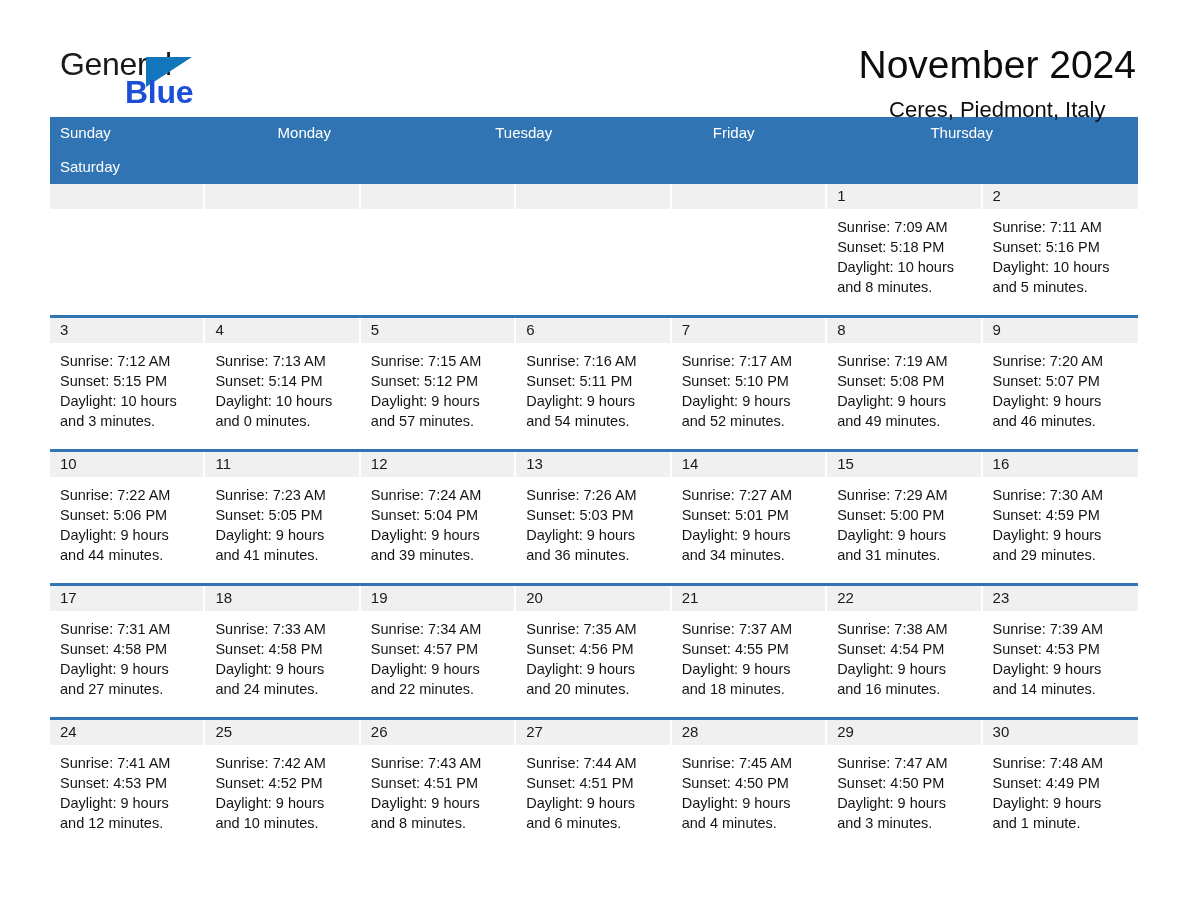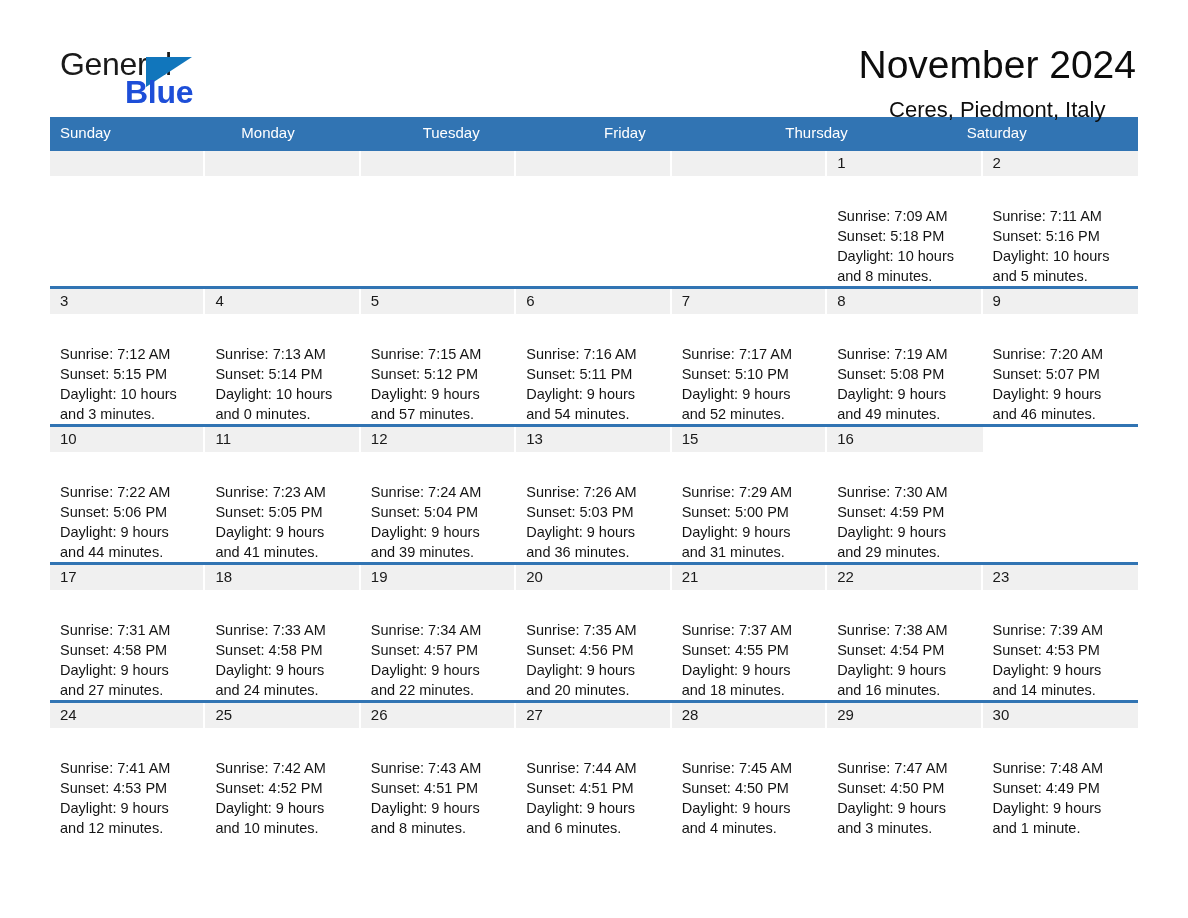--- a/index.html
+++ b/index.html
@@ -87,21 +87,21 @@
     white-space: nowrap;
   }
 
   
   .calendar {
     margin-top: 13px;
     width: 1088px;
   }
   .weekday-row {
     display: grid;
-    grid-template-columns: repeat(6, 1fr);
+    grid-template-columns: repeat(5, 1fr);
     background: #3174b3;
   }
   .weekday {
     color: #ffffff;
     font-size: 15px;
     padding: 8px 0 9px 10px;
     line-height: 1.1;
   }
   .week-row {
     display: grid;
@@ -133,21 +133,20 @@
     border-right: none;
   }
   .day-cell.empty .day-num-band {
     color: transparent;
   }
   .day-body {
     padding: 8px 0 0 10px;
     font-size: 14.5px;
     line-height: 20px;
     color: #141414;
-    margin-top: 22px;
   }
   .day-body div {
     white-space: nowrap;
   }
   .day-body .daylight {
     white-space: normal;
     max-width: 135px;
   }
 </style>
 </head>
@@ -298,20 +297,28 @@
           </div>
           <div class="day-cell">
             <div class="day-num-band">13</div>
             <div class="day-body">
               <div>Sunrise: 7:26 AM</div>
               <div>Sunset: 5:03 PM</div>
               <div class="daylight">Daylight: 9 hours and 36 minutes.</div>
             </div>
           </div>
           <div class="day-cell">
+            <div class="day-num-band">14</div>
+            <div class="day-body">
+              <div>Sunrise: 7:27 AM</div>
+              <div>Sunset: 5:01 PM</div>
+              <div class="daylight">Daylight: 9 hours and 34 minutes.</div>
+            </div>
+          </div>
+          <div class="day-cell">
             <div class="day-num-band">15</div>
             <div class="day-body">
               <div>Sunrise: 7:29 AM</div>
               <div>Sunset: 5:00 PM</div>
               <div class="daylight">Daylight: 9 hours and 31 minutes.</div>
             </div>
           </div>
           <div class="day-cell">
             <div class="day-num-band">16</div>
             <div class="day-body">

